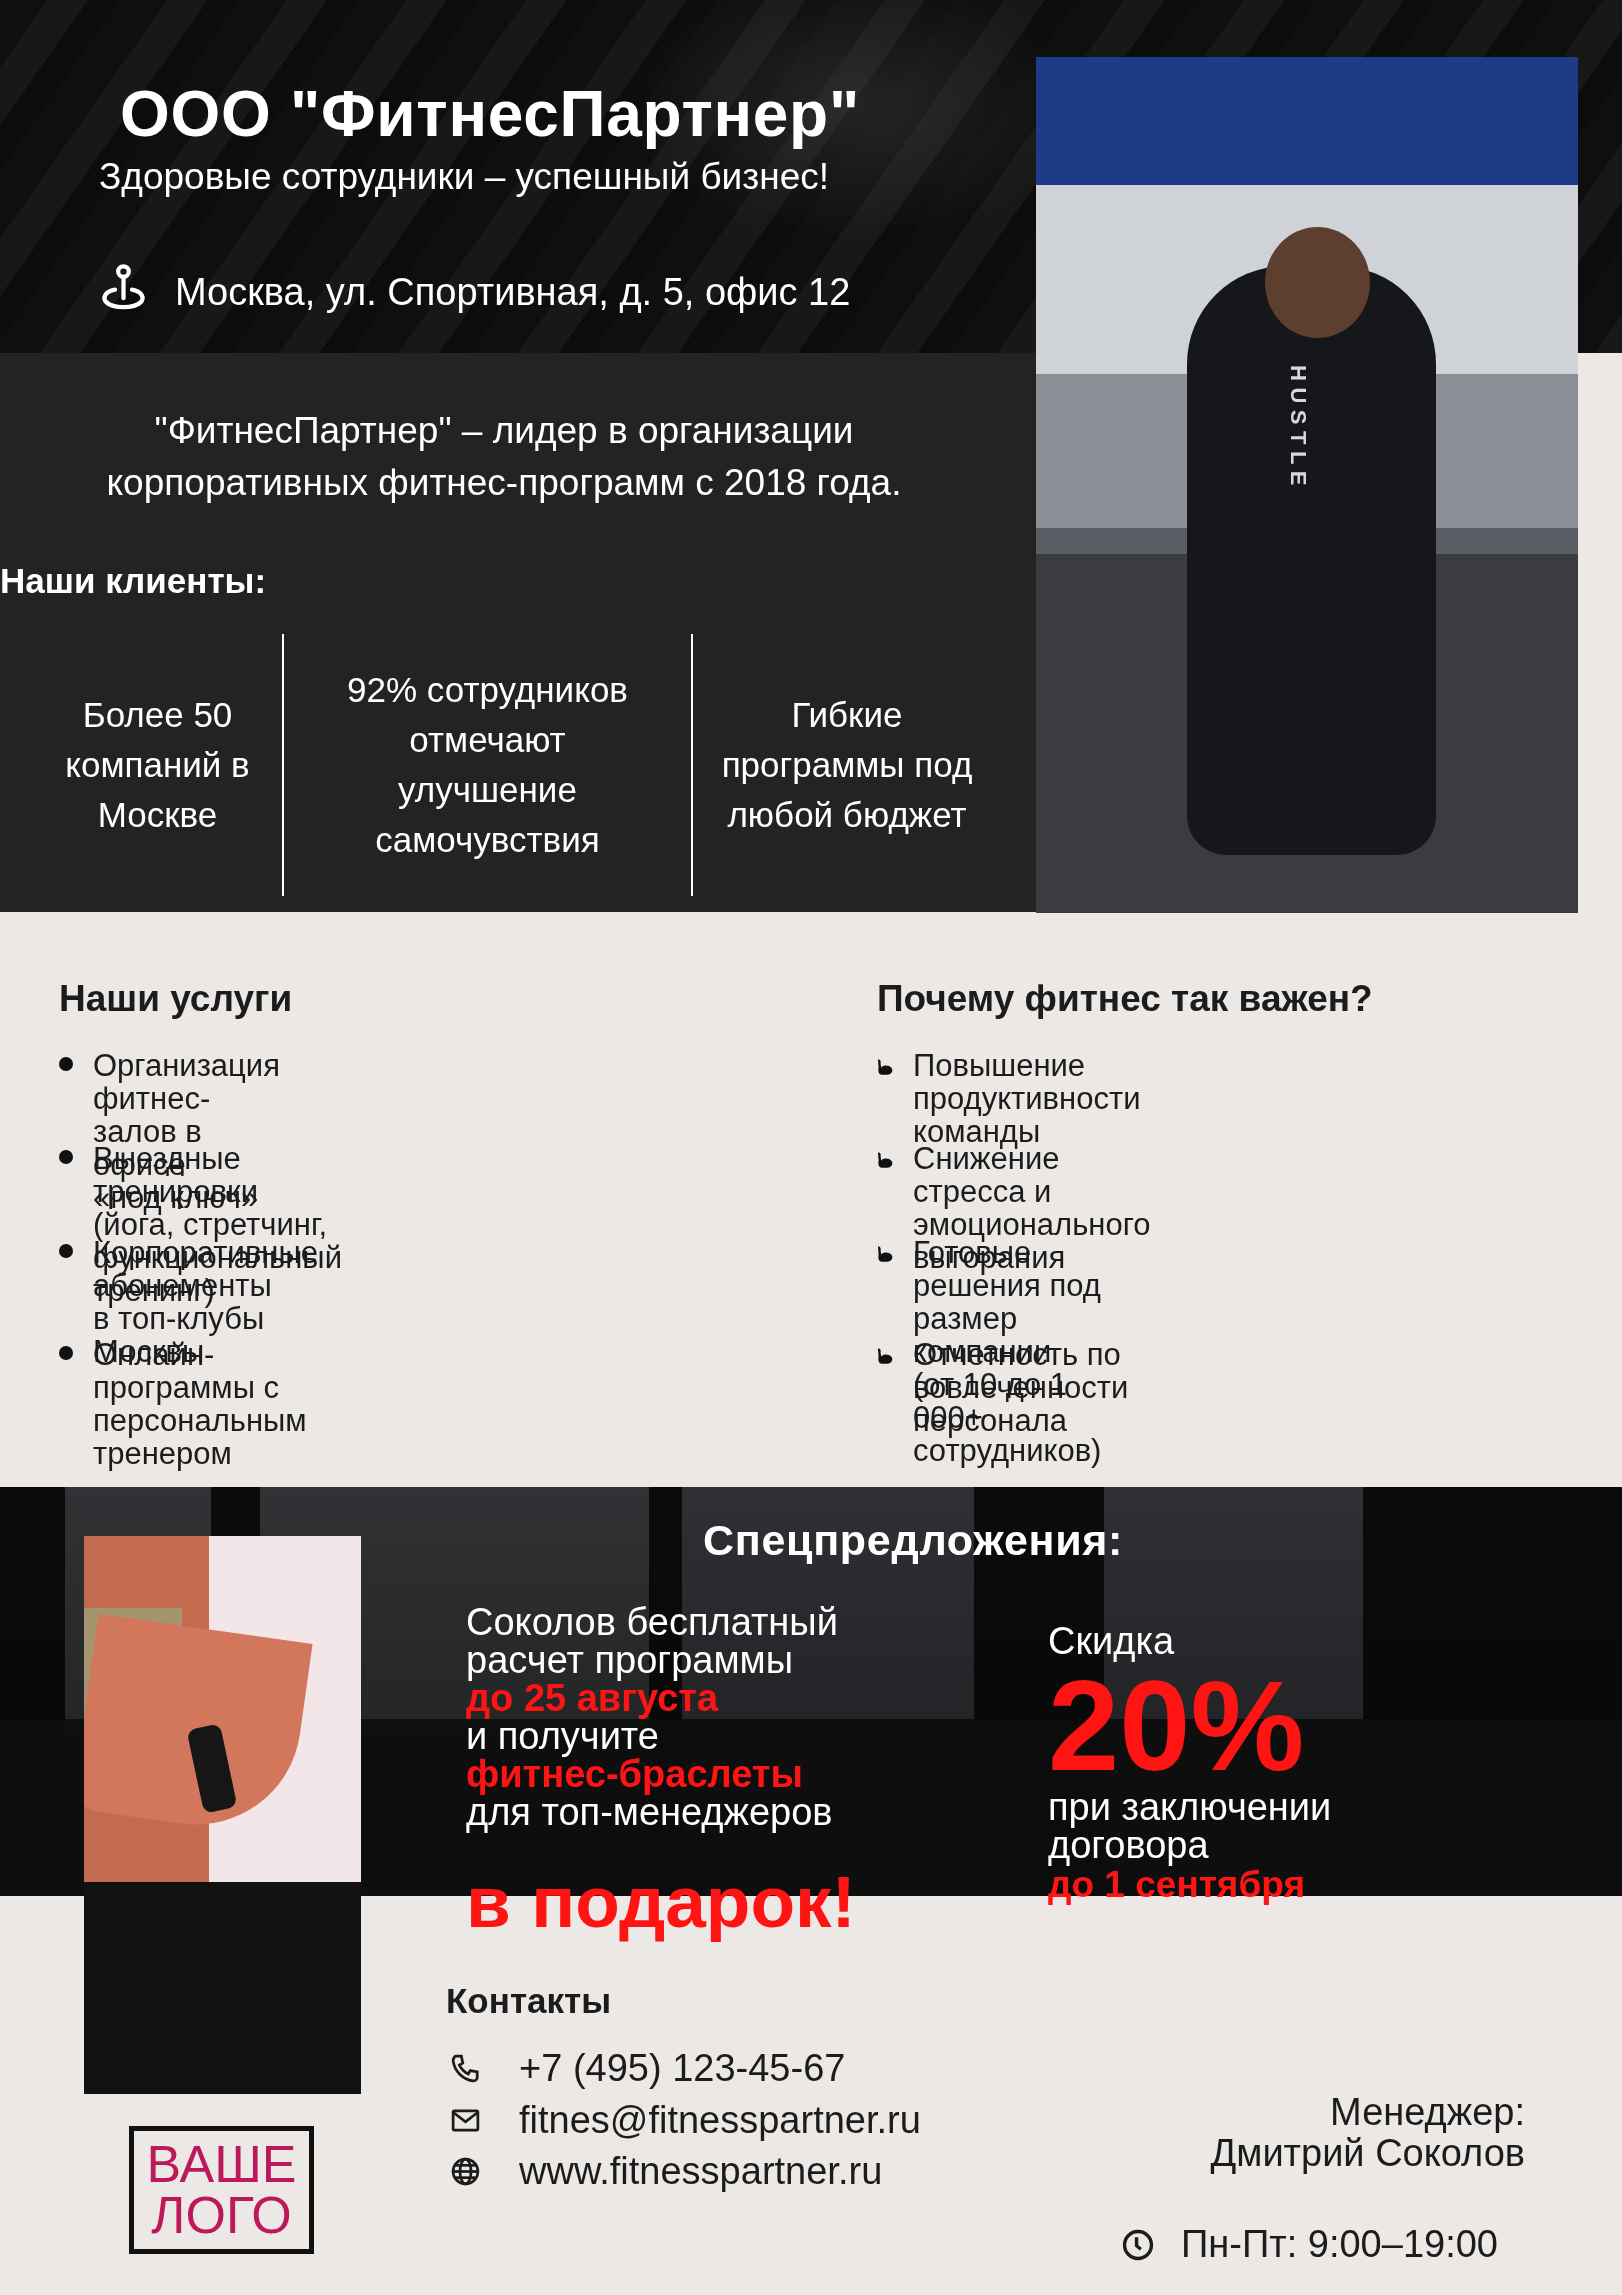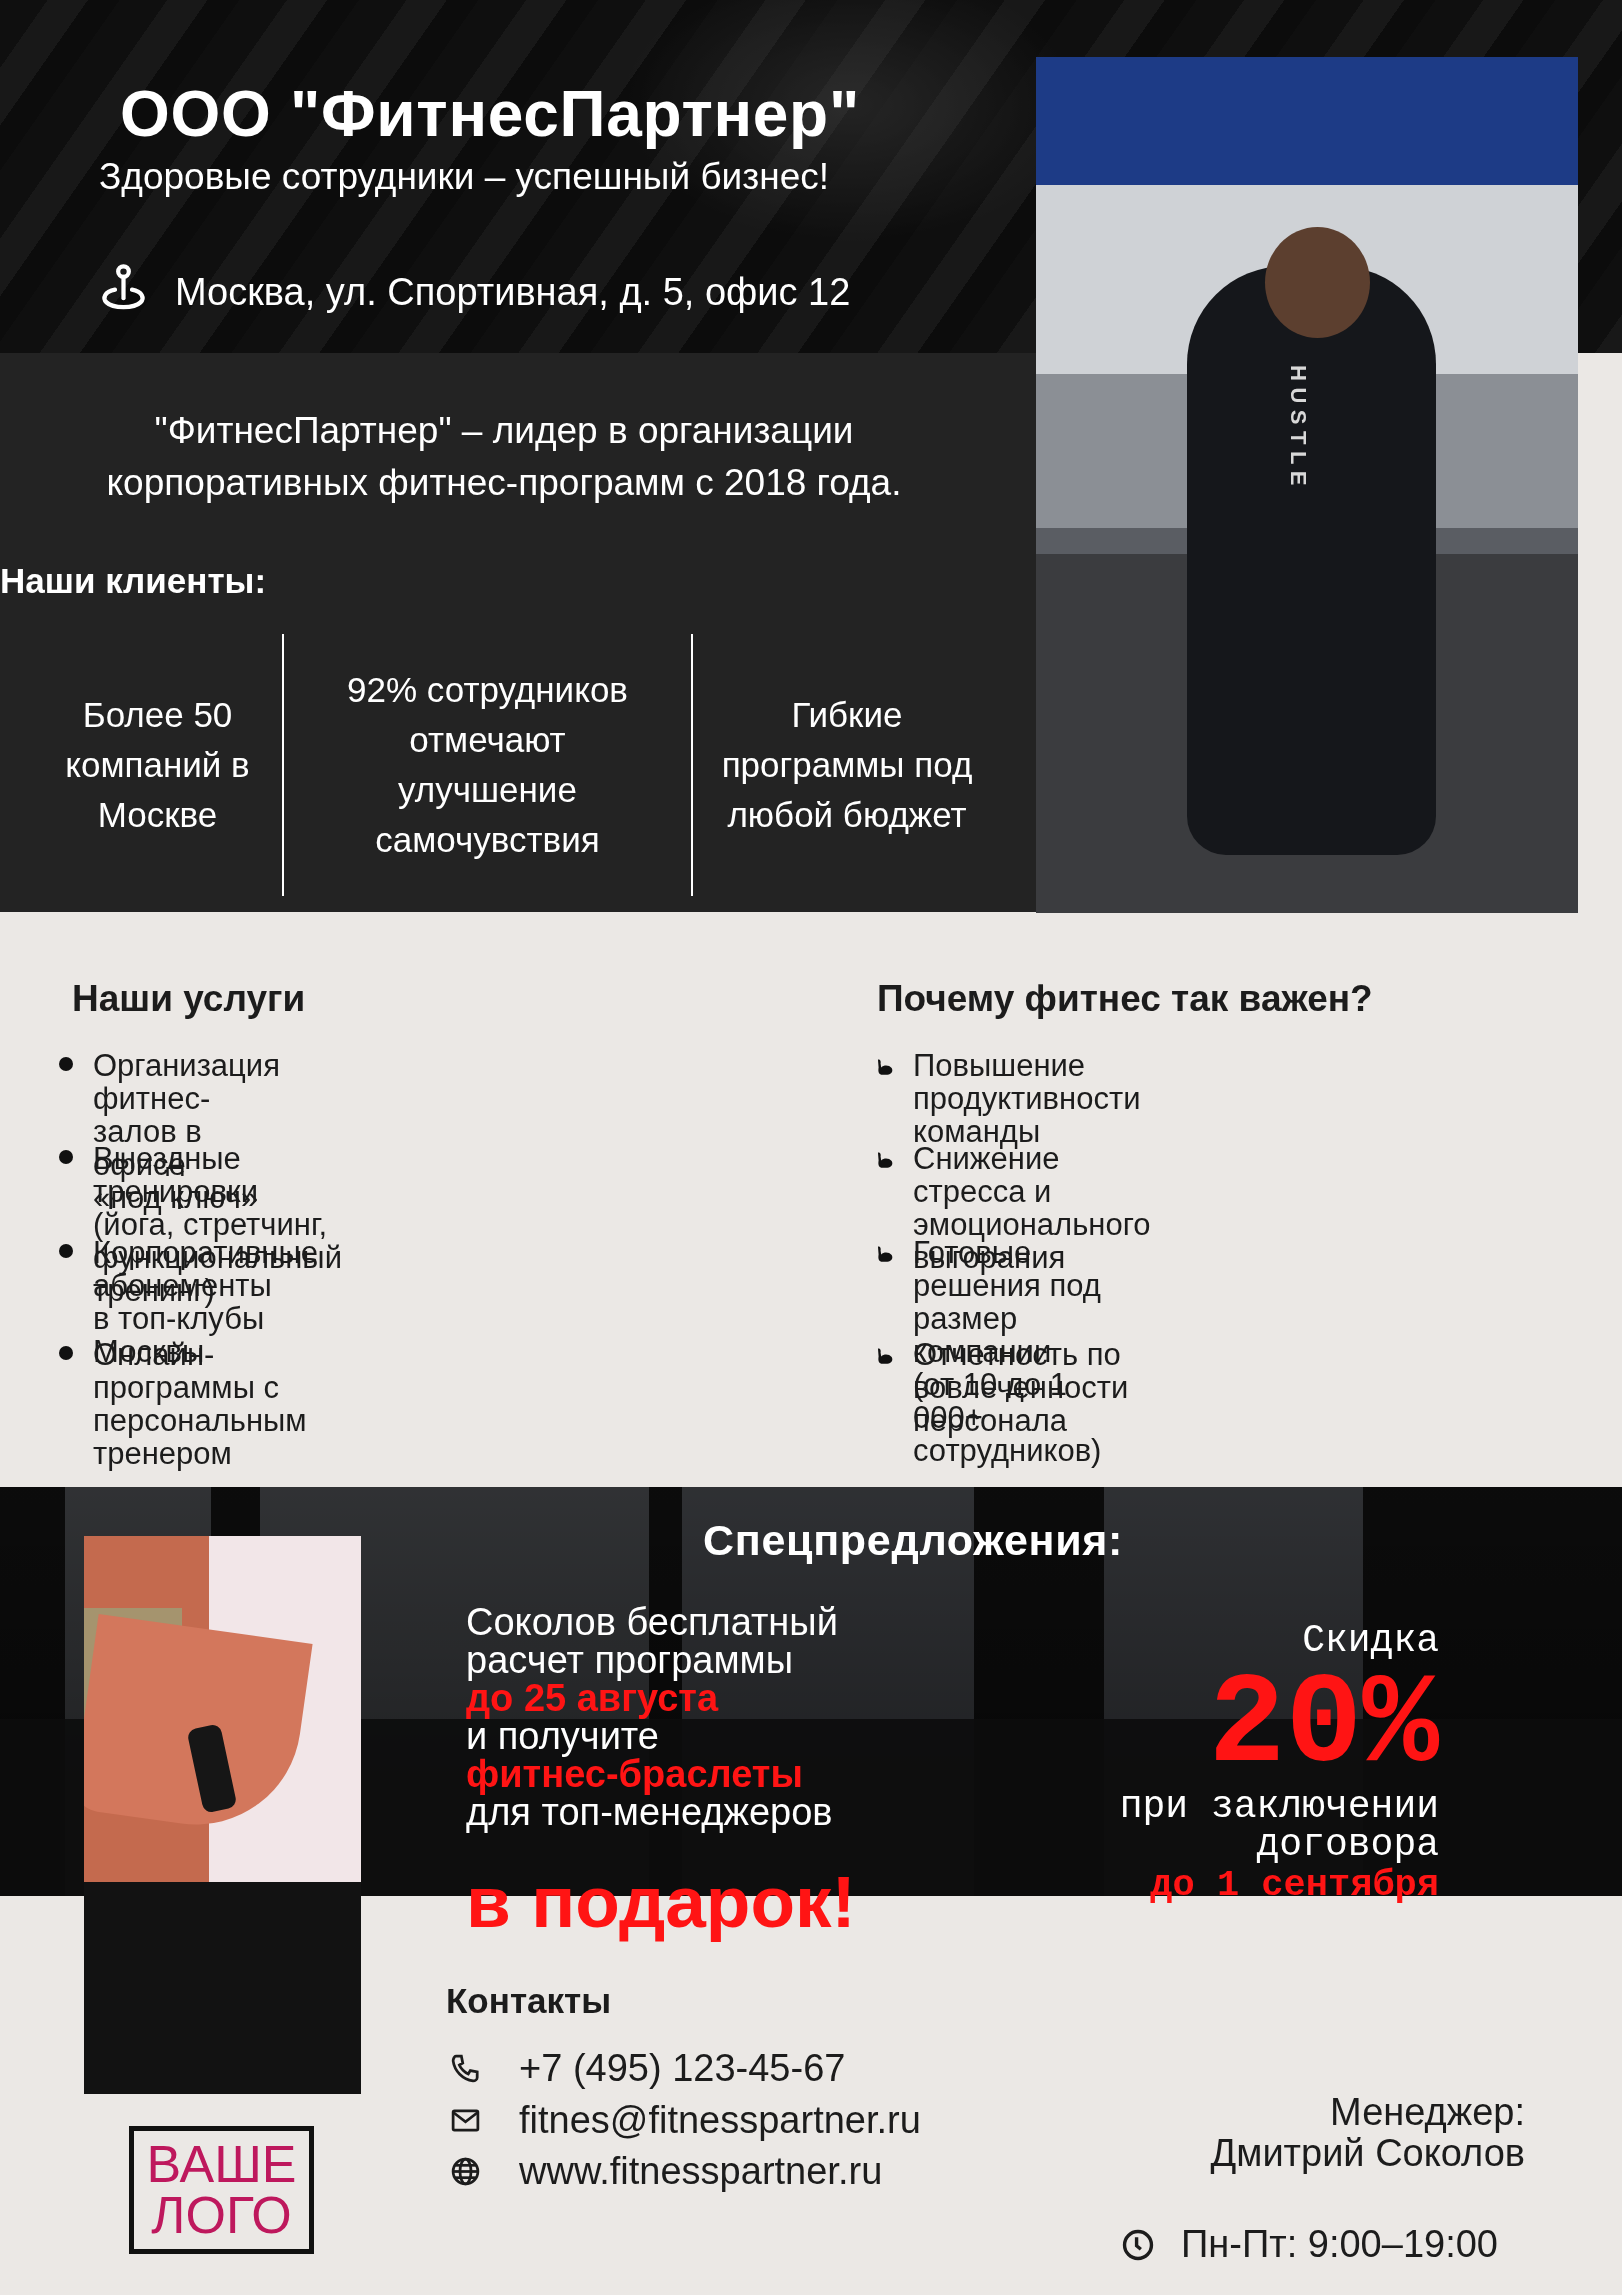--- a/index.html
+++ b/index.html
@@ -57,21 +57,21 @@
     position:absolute; left:0; top:1487px; width:1623px; height:409px;
     background:
       linear-gradient(180deg, rgba(0,0,0,.2), rgba(0,0,0,.55)),
       linear-gradient(90deg, #0e0e0e 0 4%, #3c3e41 4% 13%, #0e0e0e 13% 16%, #3c3e41 16% 40%, #0e0e0e 40% 42%, #3a3c40 42% 60%, #0e0e0e 60% 68%, #3a3c40 68% 84%, #0e0e0e 84% 100%);
   }
   .promo::after { content:""; position:absolute; left:0; right:0; bottom:0; height:177px; background:#0d0d0d; opacity:.92; }
   .promo-title { position:absolute; left:703px; top:29.4px; font-size:43px; font-weight:900; color:#fff; z-index:2; letter-spacing:0.7px; }
   .offer1 { position:absolute; left:466px; top:116px; z-index:2; font-size:38px; line-height:38px; color:#fff; }
   .offer1 .red { color:#ff1414; font-weight:700; }
   .offer1 .gift { color:#ff1414; font-weight:900; font-size:73px; line-height:79px;margin-top:31px; }
-  .offer2 { position:absolute; left:1112px; top:131px; width:327px; text-align:right; z-index:2; color:#fff;font-family:Liberation Mono, monospace; }
+  .offer2 { position:absolute; left:1048px; top:131px; width:327px; text-align:left; z-index:2; color:#fff; }
   .offer2 .lbl { font-size:38px; line-height:46px; }
   .offer2 .big { color:#ff1414; font-weight:900; font-size:128px; line-height:124px; }
   .offer2 .txt { font-size:38px; line-height:38px; }
   .offer2 .red { color:#ff1414; font-weight:700; font-size:37px; line-height:42px; }
 
   .bracelet-photo {
     position:absolute; left:84px; top:1536px; width:277px; height:558px; z-index:3;
     background:
       linear-gradient(180deg, transparent 0 62%, #121212 62% 100%),
       linear-gradient(90deg, #c46a4e 0 45%, #f2e6e8 45% 100%);
@@ -142,21 +142,21 @@
 </section>
 
 <div class="photo-right">
   <div class="mat"></div>
   <div class="person"></div>
   <div class="head"></div>
   <div class="shirt-text">HUSTLE</div>
 </div>
 
 <section class="services">
-  <h2 class="sec-title" style="left:59px; top:65px;margin-left:13px;">Наши услуги</h2>
+  <h2 class="sec-title" style="left:59px; top:65px;">Наши услуги</h2>
   <ul class="list" style="left:56px; top:0;">
     <li style="top:136px;">
       <span class="bullet">
           <span class="dot"></span>
         </span>
       <span>
           <div>Организация фитнес-залов в офисе</div>
           <div>«под ключ»</div>
         </span>
     </li>

